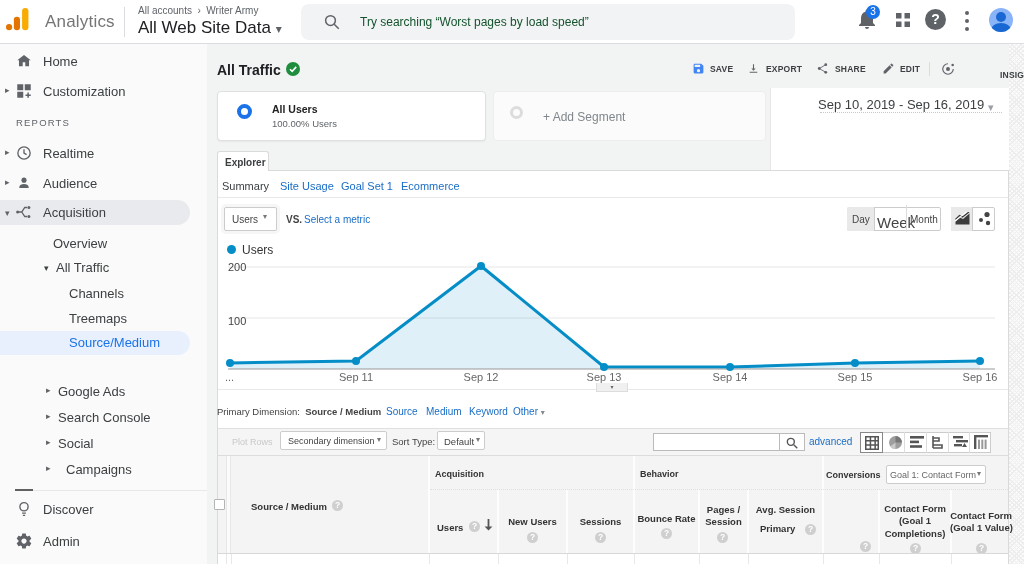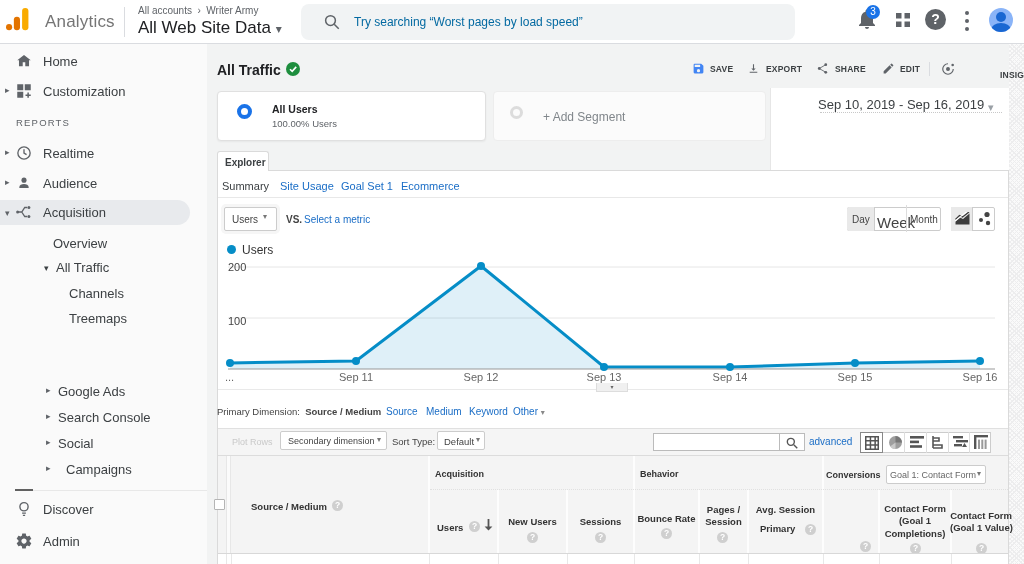--- a/index.html
+++ b/index.html
@@ -9,21 +9,21 @@
 .abs { position:absolute; }
 
 
 #topbar { position:absolute; left:0; top:0; width:1024px; height:44px; background:#fff; border-bottom:1px solid #dadce0; z-index:30; }
 #galogo { position:absolute; left:6px; top:8px; width:23px; height:23px; }
 #brand { position:absolute; left:45px; top:12px; font-size:17px; color:#757575; letter-spacing:.2px; }
 #tbdiv { position:absolute; left:124px; top:7px; width:1px; height:30px; background:#dadce0; }
 #crumb { position:absolute; left:138px; top:5px; font-size:10px; color:#5f6368; }
 #prop { position:absolute; left:138px; top:18px; font-size:17px; color:#202124; }
 #searchbar { position:absolute; left:301px; top:4px; width:494px; height:36px; background:#f1f3f4; border-radius:8px; }
-#searchbar .ph { position:absolute; left:53px; top:11px; font-size:12px; color:#0369a1; }
+#searchbar .ph { position:absolute; left:59px; top:11px; font-size:12px; color:#14532d; }
 
 
 #sidebar { position:absolute; left:0; top:44px; width:207px; height:520px; background:#fafafa; z-index:20; }
 .navitem { position:absolute; left:0; width:190px; height:24px; font-size:13px; color:#3c4043; }
 .navitem .lbl { position:absolute; left:43px; top:4px; }
 .navitem .ico { position:absolute; left:15px; top:2px; width:18px; height:18px; }
 .navitem .exp { position:absolute; left:5px; top:5px; width:8px; height:8px; color:#5f6368; font-size:9px; }
 .pillgrey { background:#e8eaed; border-radius:0 16px 16px 0; }
 .pillblue { background:#e8f0fe; border-radius:0 16px 16px 0; }
 #reportslbl { position:absolute; left:16px; top:73px; font-size:9.5px; color:#5f6368; letter-spacing:1.2px; }
@@ -126,20 +126,23 @@
       </div>
     <div class="navitem" style="top:212px;">
         <span class="exp" style="left:44px;top:7px;color:#3c4043;">▾</span>
         <span class="lbl" style="left:56px;">All Traffic</span>
       </div>
     <div class="navitem" style="top:238px;">
         <span class="lbl" style="left:69px;">Channels</span>
       </div>
     <div class="navitem" style="top:263px;">
         <span class="lbl" style="left:69px;">Treemaps</span>
+      </div>
+    <div class="navitem pillblue" style="top:287px;">
+        <span class="lbl" style="left:69px;color:#1a73e8;">Source/Medium</span>
       </div>
     <div class="navitem" style="top:336px;">
         <span class="exp" style="left:46px;">▸</span>
         <span class="lbl" style="left:58px;">Google Ads</span>
       </div>
     <div class="navitem" style="top:362px;">
         <span class="exp" style="left:46px;">▸</span>
         <span class="lbl" style="left:58px;">Search Console</span>
       </div>
     <div class="navitem" style="top:388px;">

